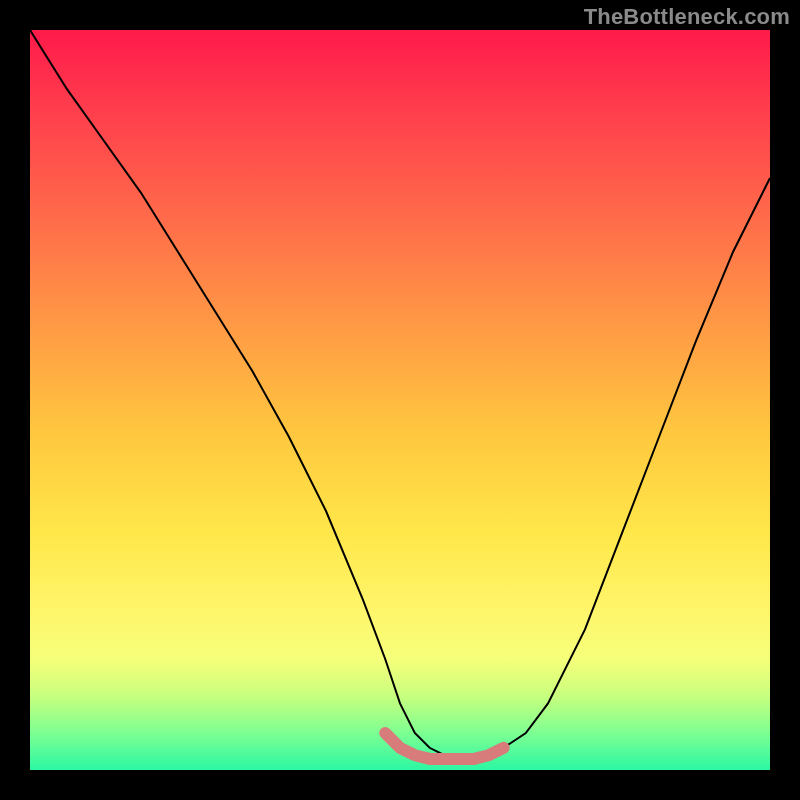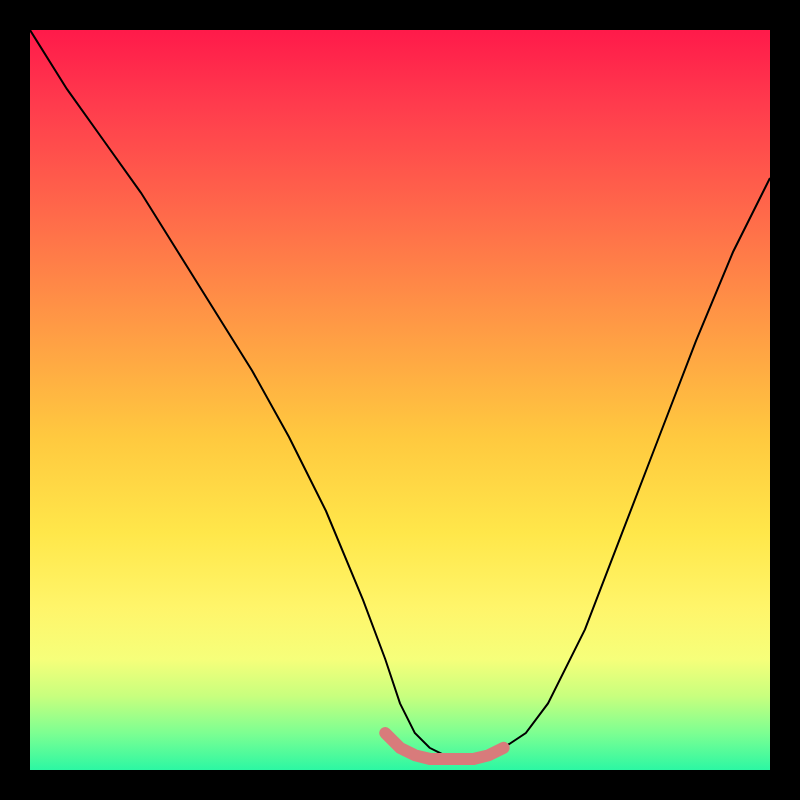--- a/index.html
+++ b/index.html
@@ -55,20 +55,21 @@
     font-size: 22px;
     font-weight: 600;
     letter-spacing: 0.2px;
     user-select: none;
   }
 </style>
 </head>
 <body>
 
 <div class="frame">
+  <div class="watermark">TheBottleneck.com</div>
   <div class="plot">
     <svg viewBox="0 0 740 740" preserveAspectRatio="none">
       <g id="series-group">
           <path d="M0.0 0.0 L37.0 59.2 L74.0 111.0 L111.0 162.8 L148.0 222.0 L185.0 281.2 L222.0 340.4 L259.0 407.0 L296.0 481.0 L333.0 569.8 L355.2 629.0 L370.0 673.4 L384.8 703.0 L399.6 717.8 L414.4 725.2 L429.2 725.2 L444.0 725.2 L458.8 725.2 L473.6 717.8 L495.8 703.0 L518.0 673.4 L555.0 599.4 L592.0 503.2 L629.0 407.0 L666.0 310.8 L703.0 222.0 L740.0 148.0" fill="none" stroke="#000000" stroke-width="2"></path>
           <path d="M355.2 703.0 L370.0 717.8 L384.8 725.2 L399.6 728.9 L414.4 728.9 L429.2 728.9 L444.0 728.9 L458.8 725.2 L473.6 717.8" fill="none" stroke="#d87b7b" stroke-width="12" stroke-linecap="round" stroke-linejoin="round"></path>
         </g>
     </svg>
   </div>
 </div>
 

